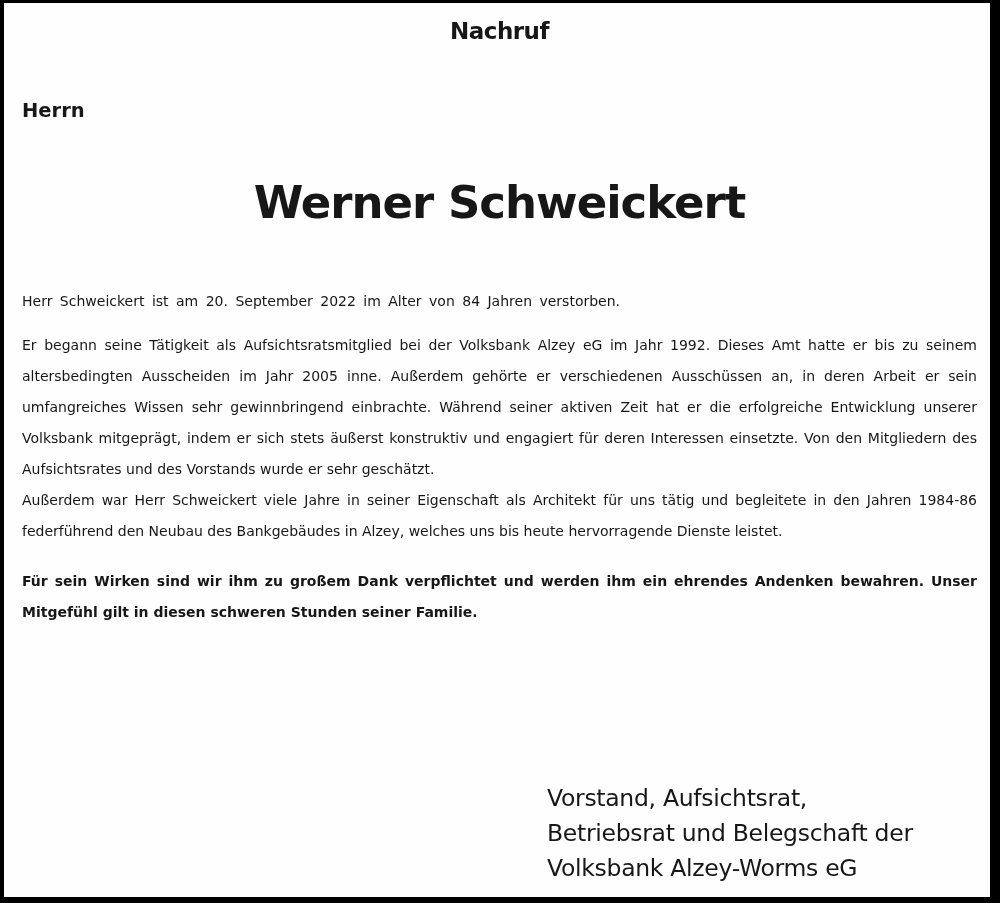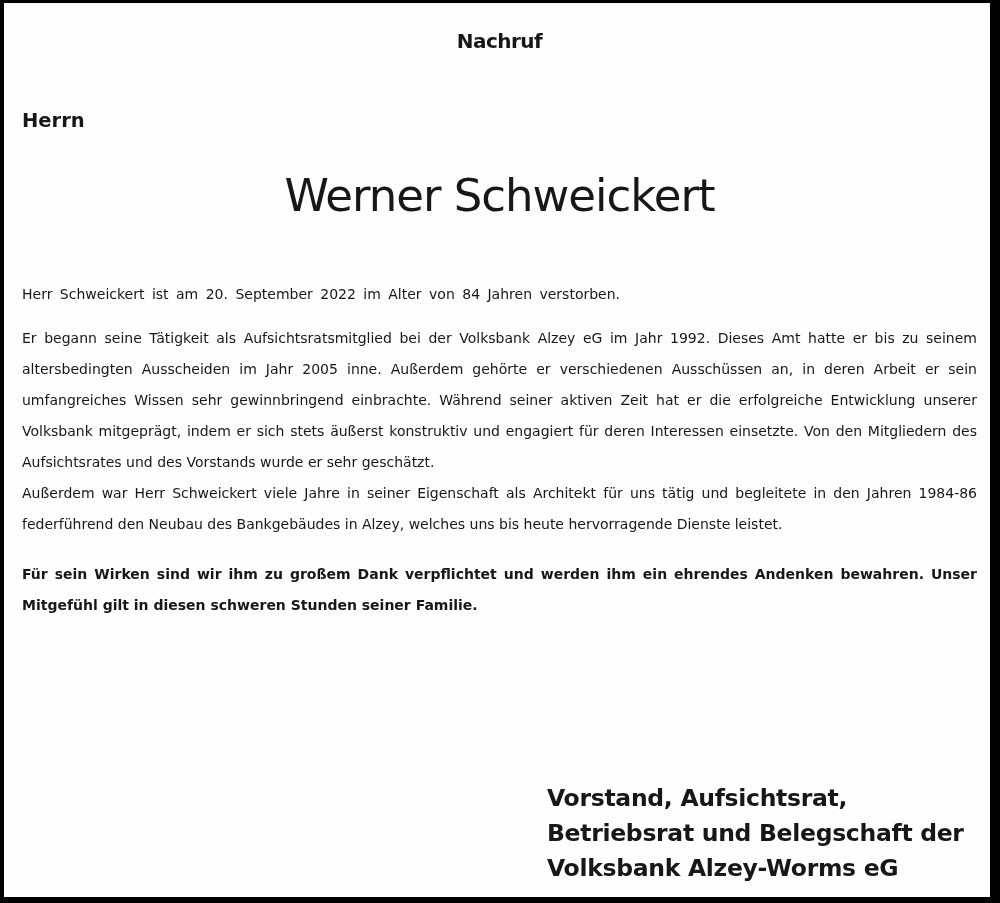--- a/index.html
+++ b/index.html
@@ -20,46 +20,46 @@
     font-family: "DejaVu Sans", sans-serif;
     color: #171717;
     overflow: hidden;
   }
   .content {
     box-sizing: border-box;
     height: 100%;
     padding: 12px 13px 0 18px;
   }
   .title {
-    margin: 10px;
+    margin: 0;
     text-align: center;
     font-weight: bold;
-    font-size: 20px;
+    font-size: 23px;
     line-height: 32px;
     letter-spacing: -0.5px;
   }
   .intro {
     margin: 48px 0 0 0;
     font-size: 19.5px;
     line-height: 31px;
   }
   .intro-line1 {
     display: block;
     width: 916px;
     text-align: justify;
     text-align-last: justify;
   }
   .intro-line2 {
     display: block;
     font-weight: bold;
   }
   .name {
-    margin: 32px 0 0 0;
+    margin: 49px 0 0 0;
     text-align: center;
-    font-weight: normal;
+    font-weight: bold;
     font-size: 45px;
     line-height: 56px;
     letter-spacing: -1px;
   }
   .para {
     margin: 0;
     font-size: 14px;
     line-height: 31px;
     text-align: justify;
   }
@@ -82,21 +82,21 @@
     position: absolute;
     left: 18px;
     top: 849px;
     font-size: 20px;
     line-height: 31px;
   }
   .signature {
     position: absolute;
     left: 543px;
     top: 778px;
-    font-weight: bold;
+    font-weight: normal;
     font-size: 23.5px;
     line-height: 35px;
     letter-spacing: -0.3px;
   }
 </style>
 </head>
 <body>
 
 <div class="page">
   <div class="content">

